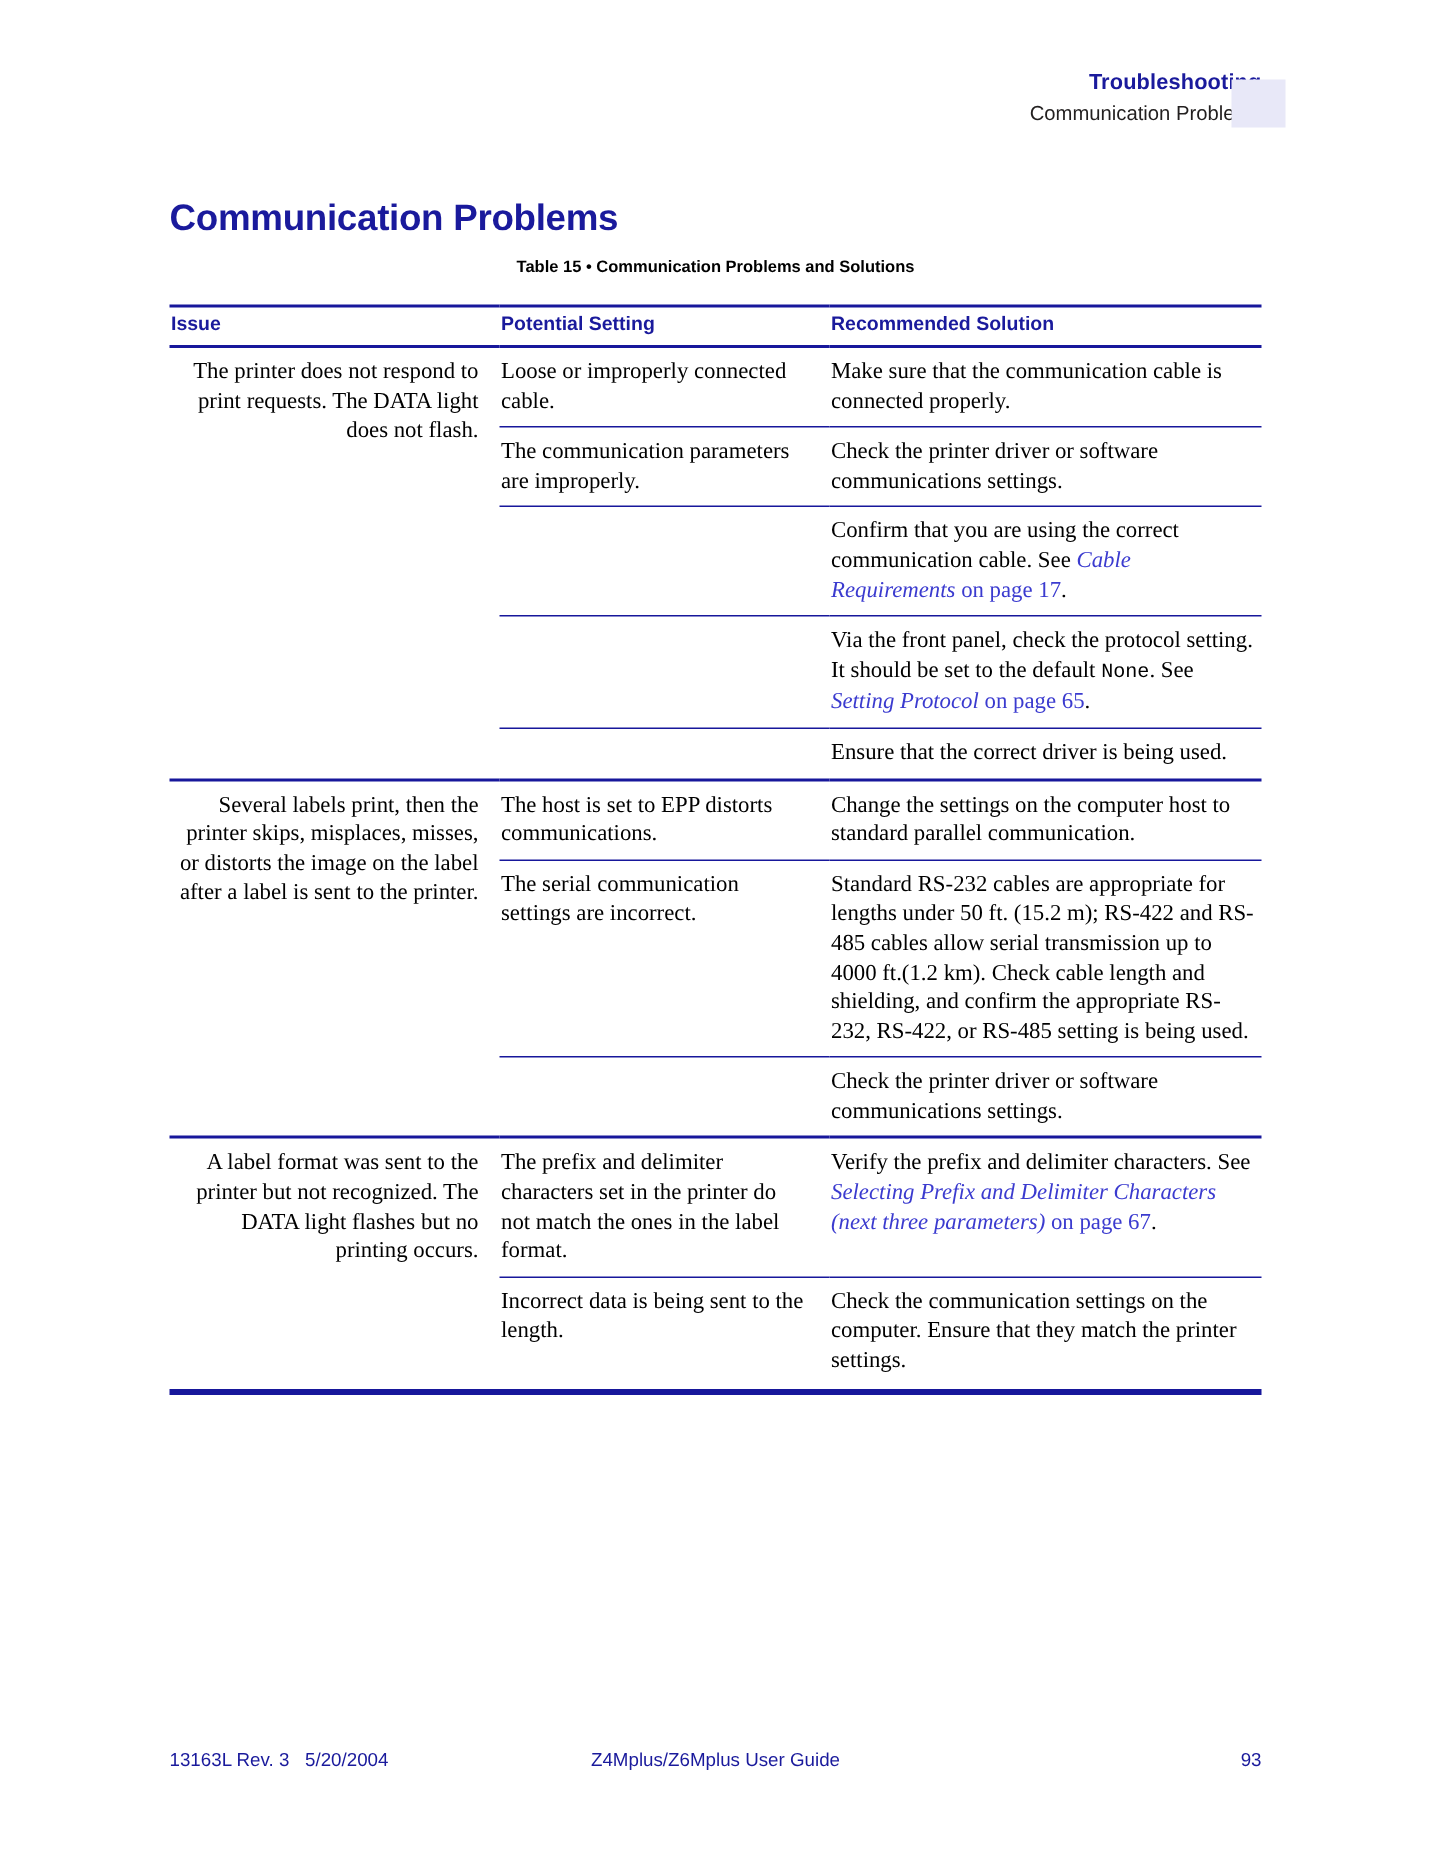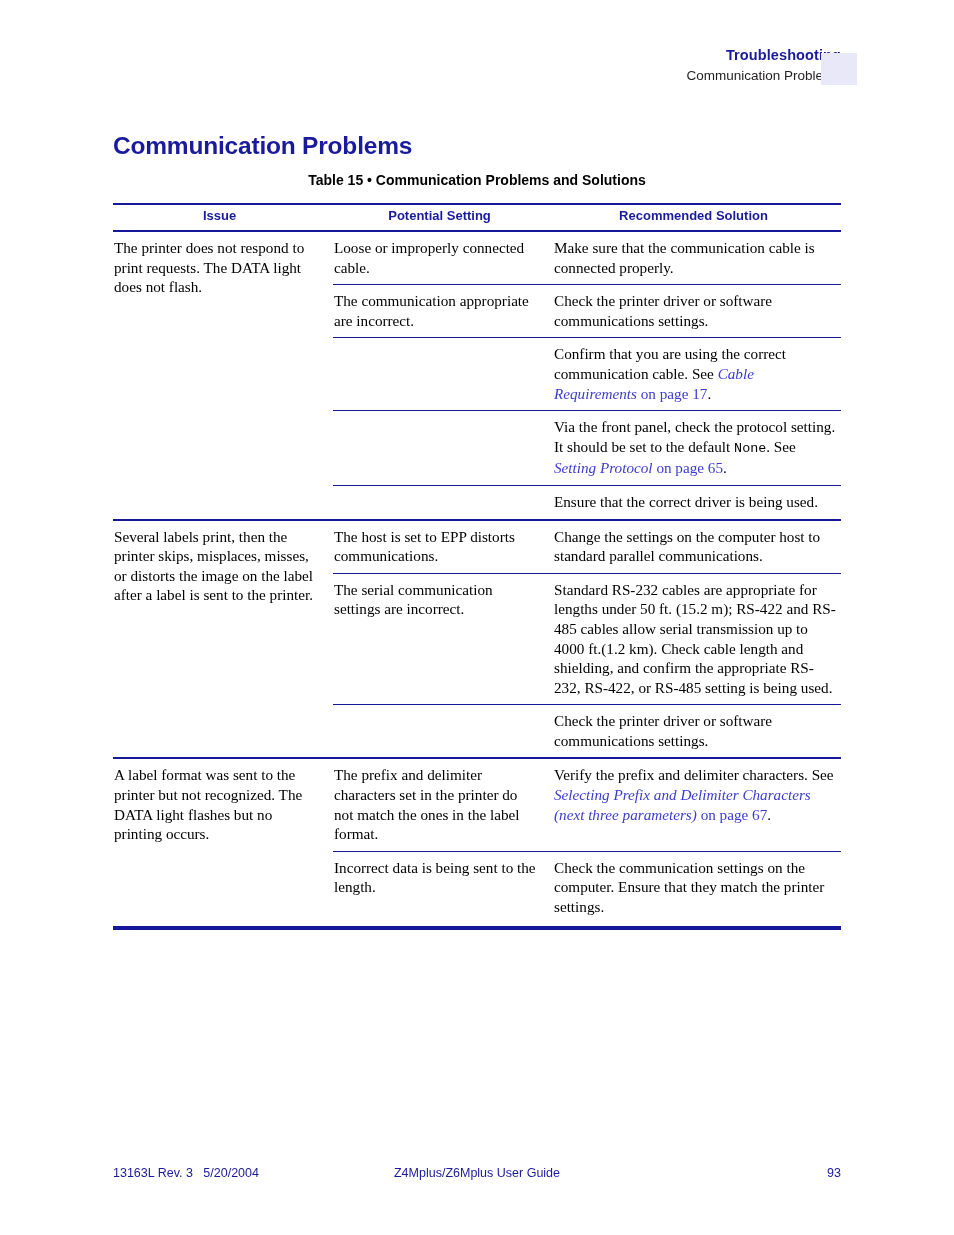--- a/index.html
+++ b/index.html
@@ -60,21 +60,21 @@
   }
 
   
   .table-caption {
     position: absolute;
     top: 172px;
     left: 113px;
     width: 728px;
     text-align: center;
     font-family: "Liberation Sans", sans-serif;
-    font-size: 14px;
+    font-size: 11px;
     font-weight: bold;
     color: #000000;
   }
 
   
   .table-wrap {
     position: absolute;
     top: 203px;
     left: 113px;
     width: 728px;
@@ -86,39 +86,39 @@
   }
   table.doc-table col.c1 { width: 220px; }
   table.doc-table col.c2 { width: 220px; }
   table.doc-table col.c3 { width: 288px; }
 
   .doc-table th {
     font-family: "Liberation Sans", sans-serif;
     font-size: 13px;
     font-weight: bold;
     color: #1a1a9c;
-    text-align: center;
+    text-align: left;
     padding: 3px 8px 7px 0;
     vertical-align: bottom;
     border-top: 2.5px solid #17179b;
     border-bottom: 2.5px solid #17179b;
   }
   .doc-table th.h1 { padding-left: 1px; }
   .doc-table th.h2 { padding-left: 1px; }
   .doc-table th.h3 { padding-left: 1px; }
 
   .doc-table td {
     font-family: "Liberation Serif", serif;
     font-size: 15.2px;
     line-height: 19.6px;
     color: #000000;
     vertical-align: top;
     padding: 6px 12px 7px 1px;
   }
-  td.col-issue   { padding-right: 14px; }
+  td.col-issue   { padding-right: 14px; text-align: right; }
   td.col-problem { padding-right: 14px; }
   td.col-solution{ padding-right: 2px; }
 
   
   tr.sub-row > td.sep-top { border-top: 1.4px solid #17179b; }
   tr.major-row > td { border-top: 2.2px solid #17179b; }
   tr.first-body > td { border-top: none; }
   .table-bottom-rule {
     position: absolute;
     left: 113px;
@@ -197,39 +197,39 @@
         <th class="h3">Recommended Solution</th>
       </tr>
     </thead>
     <tbody id="table-body">
         <tr class="major-row first-body">
           <td class="col-issue" rowspan="5">The printer does not respond to print requests. The DATA light does not flash.</td>
           <td class="col-problem">Loose or improperly connected cable.</td>
           <td class="col-solution">Make sure that the communication cable is connected properly.</td>
         </tr>
         <tr class="sub-row">
-          <td class="col-problem sep-top">The communication appropriate are incorrect.</td>
+          <td class="col-problem sep-top">The communication parameters are improperly.</td>
           <td class="col-solution sep-top">Check the printer driver or software communications settings.</td>
         </tr>
         <tr class="sub-row">
           <td class="col-problem sep-top"></td>
           <td class="col-solution sep-top">Confirm that you are using the correct communication cable. See <span class="xref">Cable Requirements</span><span class="xref-plain"> on page 17</span>.</td>
         </tr>
         <tr class="sub-row">
           <td class="col-problem sep-top"></td>
           <td class="col-solution sep-top">Via the front panel, check the protocol setting. It should be set to the default <span class="mono">None</span>. See <span class="xref">Setting Protocol</span><span class="xref-plain"> on page 65</span>.</td>
         </tr>
         <tr class="sub-row">
           <td class="col-problem sep-top"></td>
           <td class="col-solution sep-top">Ensure that the correct driver is being used.</td>
         </tr>
         <tr class="major-row">
           <td class="col-issue" rowspan="3">Several labels print, then the printer skips, misplaces, misses, or distorts the image on the label after a label is sent to the printer.</td>
           <td class="col-problem">The host is set to EPP distorts communications.</td>
-          <td class="col-solution">Change the settings on the computer host to standard parallel communications.</td>
+          <td class="col-solution">Change the settings on the computer host to standard parallel communication.</td>
         </tr>
         <tr class="sub-row">
           <td class="col-problem sep-top">The serial communication settings are incorrect.</td>
           <td class="col-solution sep-top">Standard RS-232 cables are appropriate for lengths under 50 ft. (15.2 m); RS-422 and RS-485 cables allow serial transmission up to 4000 ft.(1.2 km). Check cable length and shielding, and confirm the appropriate RS-232, RS-422, or RS-485 setting is being used.</td>
         </tr>
         <tr class="sub-row">
           <td class="col-problem sep-top"></td>
           <td class="col-solution sep-top">Check the printer driver or software communications settings.</td>
         </tr>
         <tr class="major-row">

